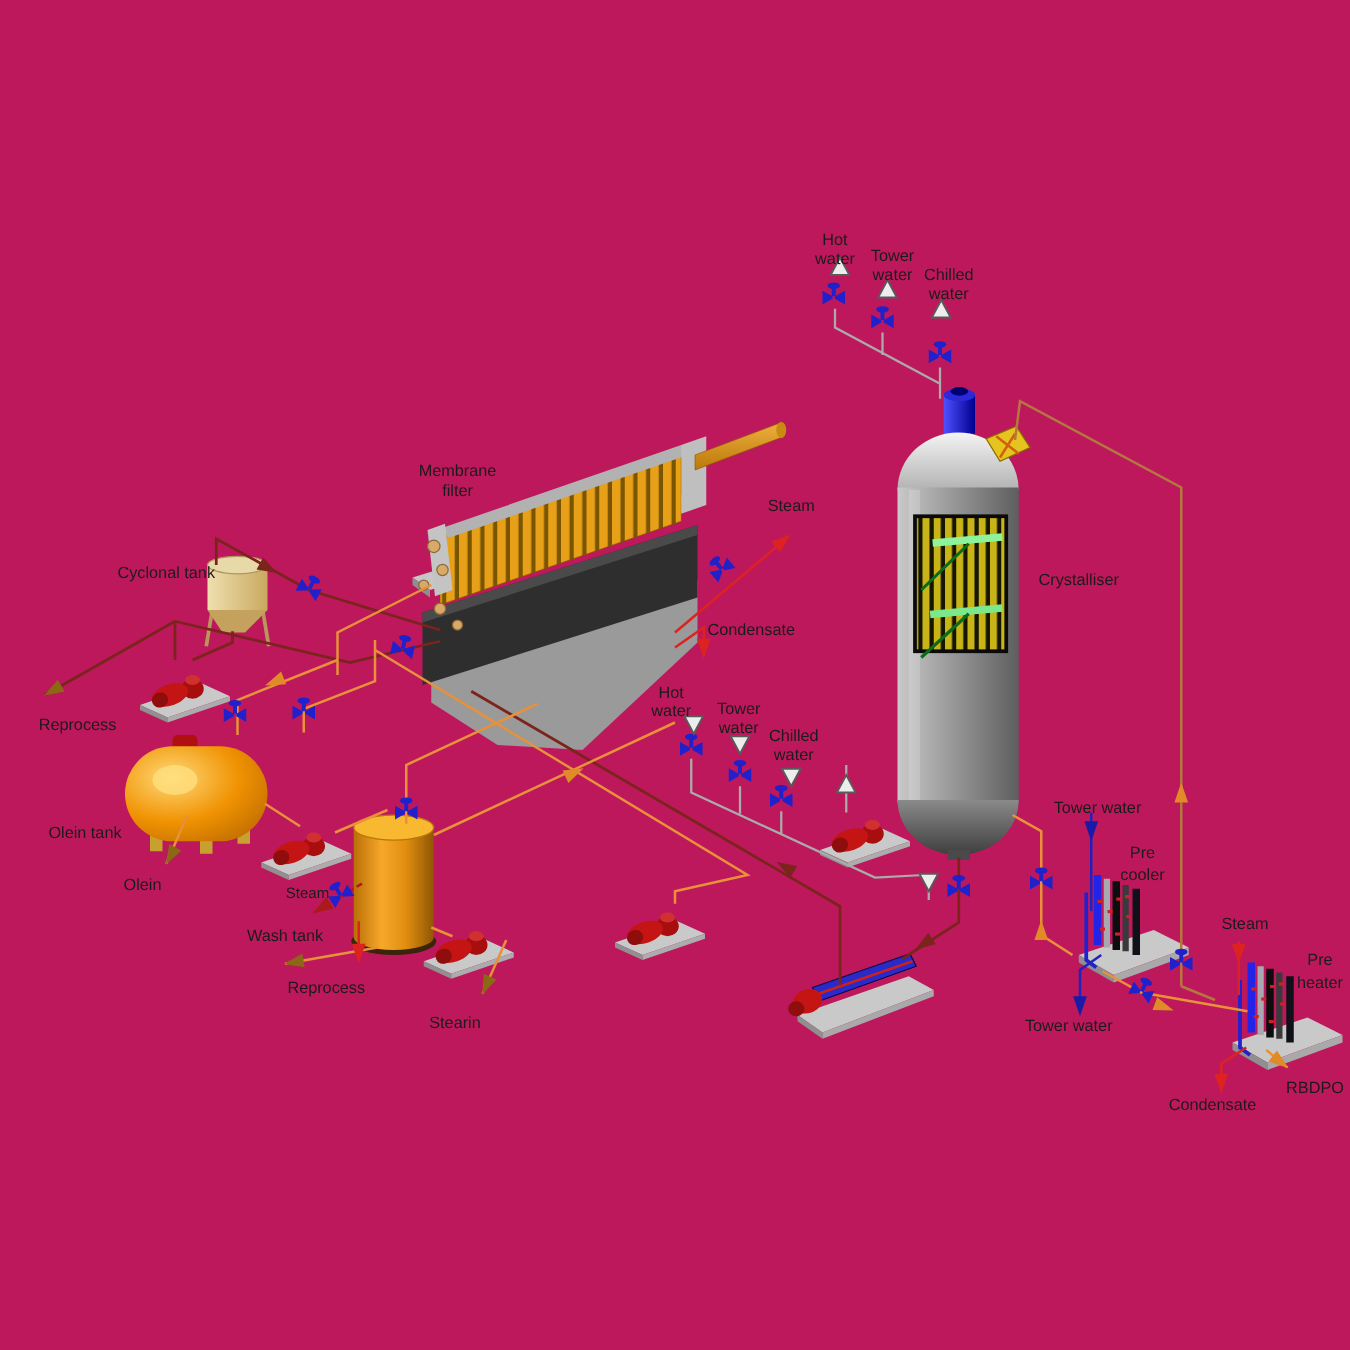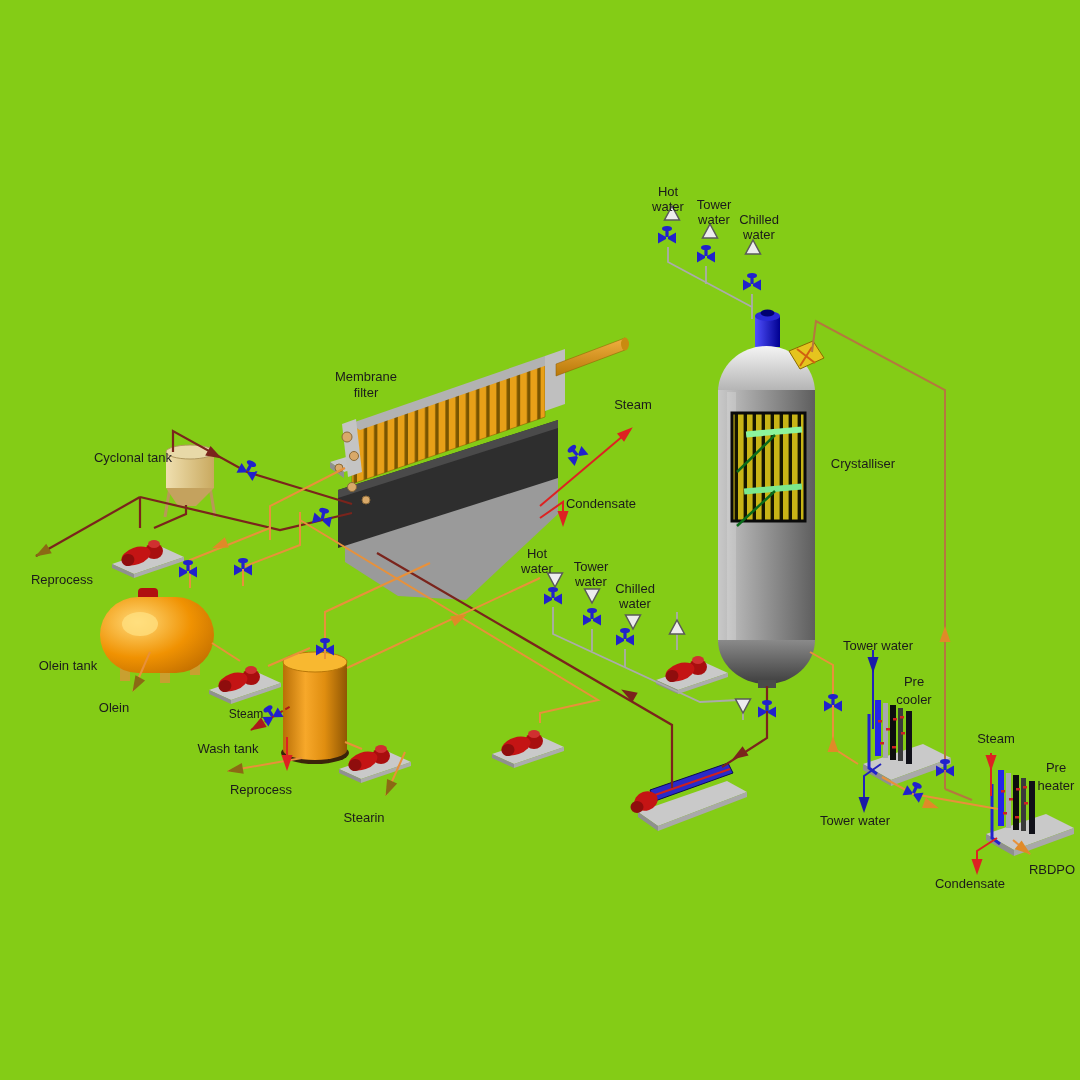--- a/index.html
+++ b/index.html
@@ -1,16 +1,16 @@
 <!DOCTYPE html>
 <html><head>
 <meta charset="utf-8">
 <style>
   html,body{margin:0;padding:0;background:#ffffff;}
-  .stage{position:relative;width:1080px;height:1080px;background:#84cc16;overflow:hidden;
+  .stage{position:relative;width:1080px;height:1080px;background:#be185d;overflow:hidden;
          font-family:"Liberation Sans",sans-serif;}
   svg{display:block;}
   svg text{font-family:"Liberation Sans",sans-serif;font-size:13px;fill:#1b1b1b;text-anchor:middle;}
   svg text.lbl-sm{font-size:12px;}
   .tri{fill:#ededed;stroke:#5a5a5a;stroke-width:1.5;}
 </style>
 </head>
 <body>
 
 <div class="stage">

